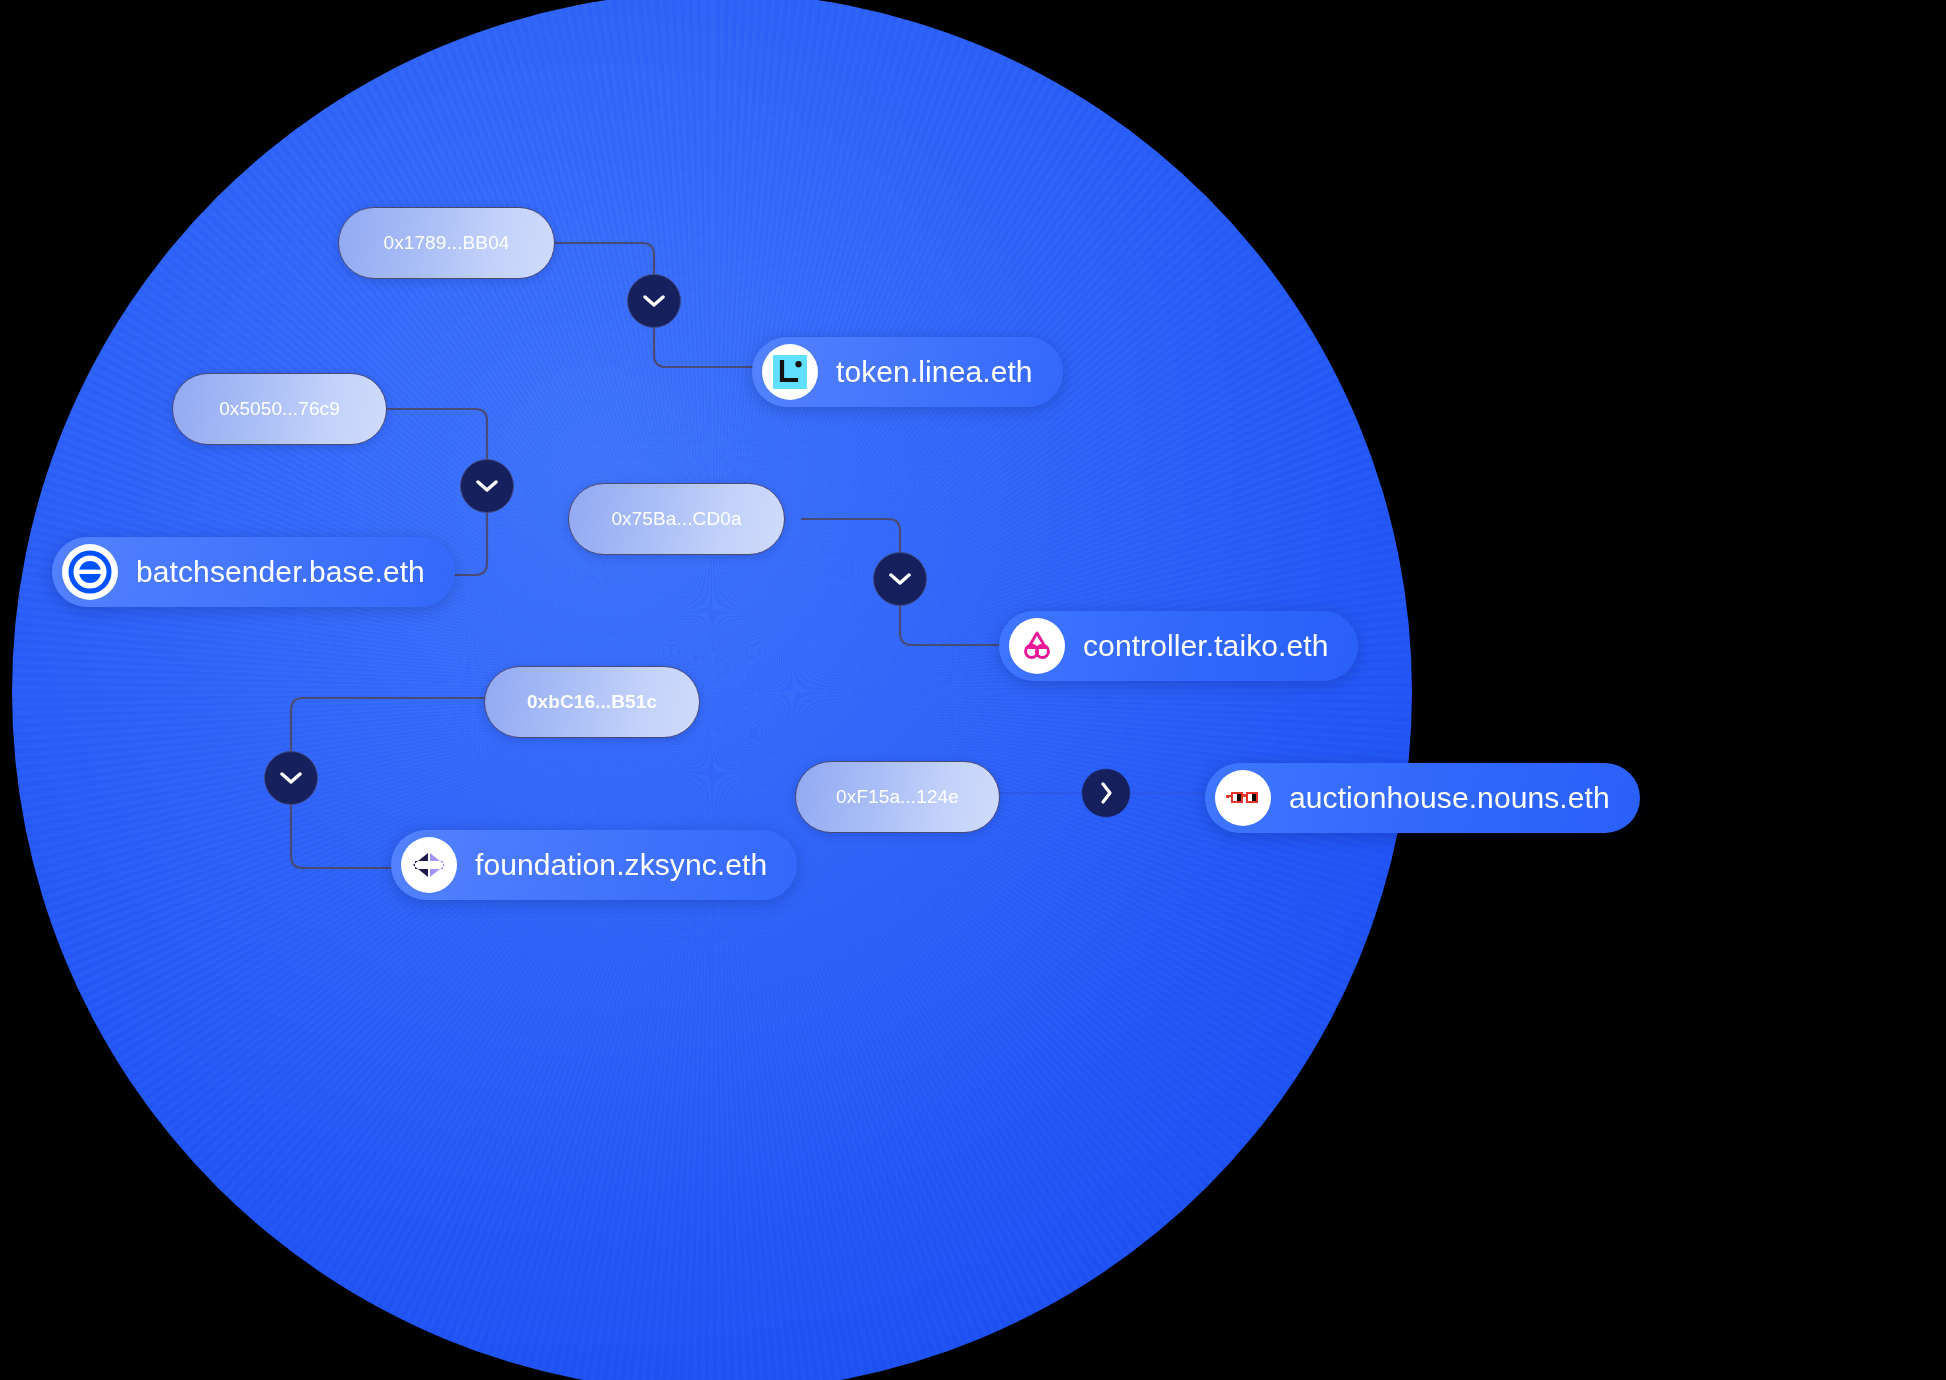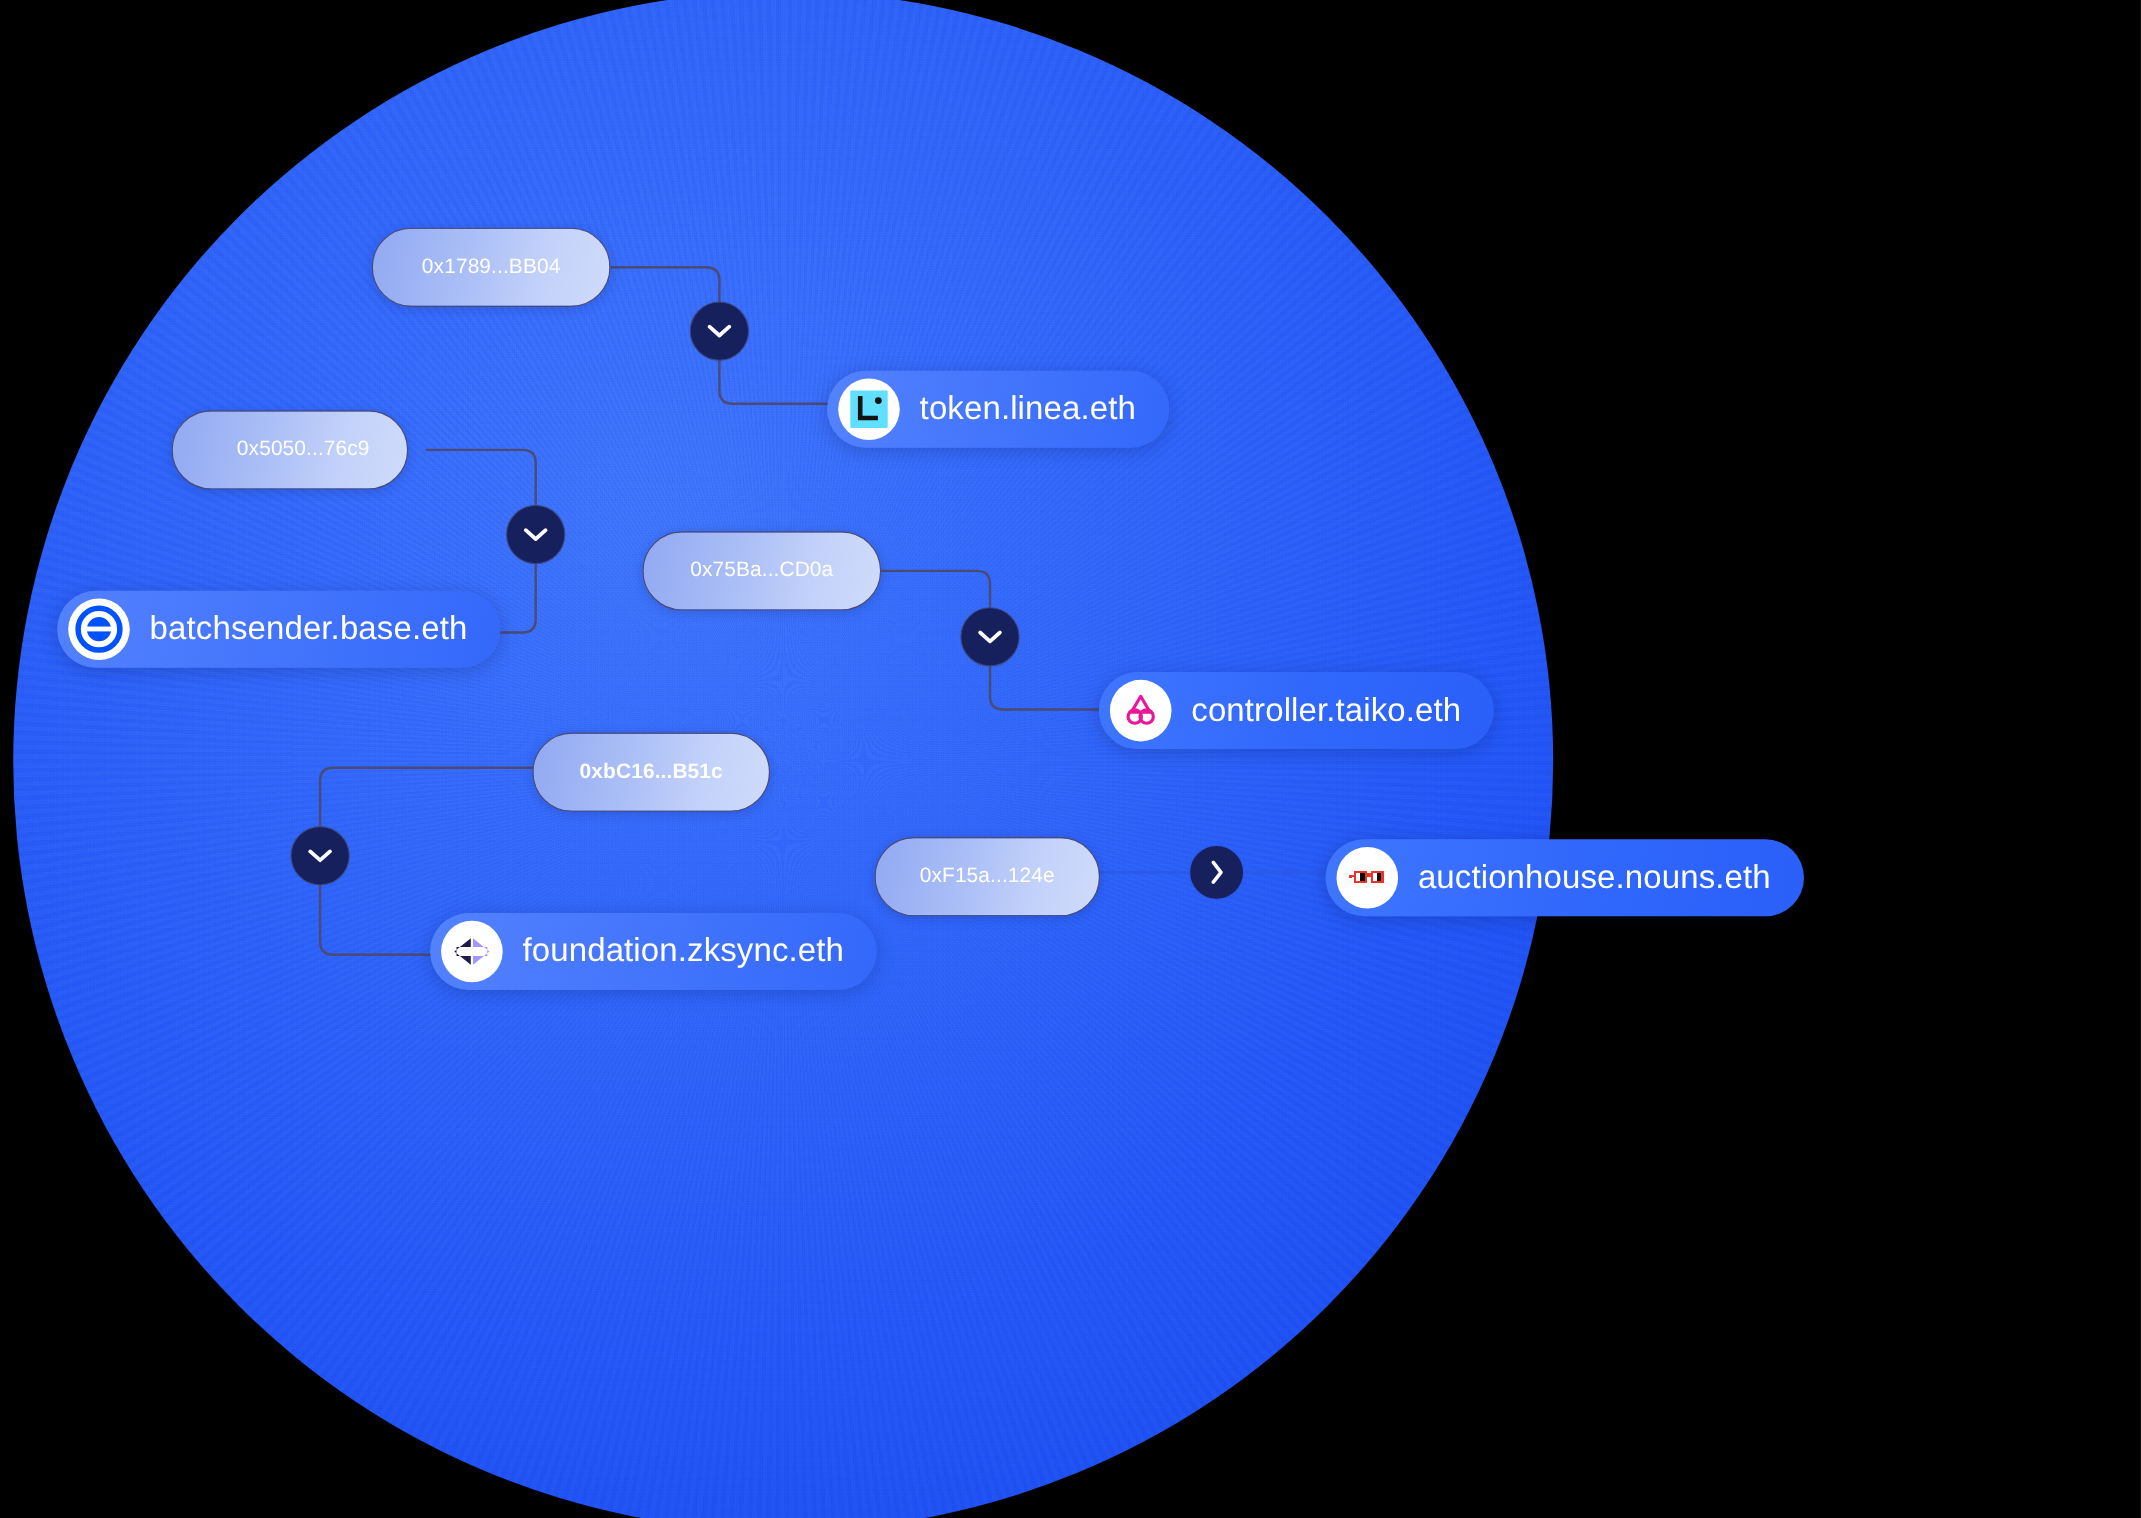--- a/index.html
+++ b/index.html
@@ -166,25 +166,25 @@
     <g fill="none" stroke="#2b59e8" stroke-width="2.6" stroke-linecap="round">
 
       <path d="M 1131 793 H 1212"></path>
     </g>
   </svg>
 
   <div class="pill pill-addr" style="left:338px; top:207px; min-width:217px;">
     <span class="lbl">0x1789...BB04</span>
   </div>
 
-  <div class="pill pill-addr" style="left:156px; top:373px; min-width:215px;justify-content:flex-end;">
+  <div class="pill pill-addr" style="left:172px; top:373px; min-width:215px;">
     <span class="lbl">0x5050...76c9</span>
   </div>
 
-  <div class="pill pill-addr" style="left:584px; top:483px; min-width:217px;">
+  <div class="pill pill-addr" style="left:568px; top:483px; min-width:217px;">
     <span class="lbl">0x75Ba...CD0a</span>
   </div>
 
   <div class="pill pill-addr" style="left:484px; top:666px; min-width:216px;font-weight:bold;">
     <span class="lbl">0xbC16...B51c</span>
   </div>
 
   <div class="pill pill-addr" style="left:795px; top:761px; min-width:205px;">
     <span class="lbl">0xF15a...124e</span>
   </div>

